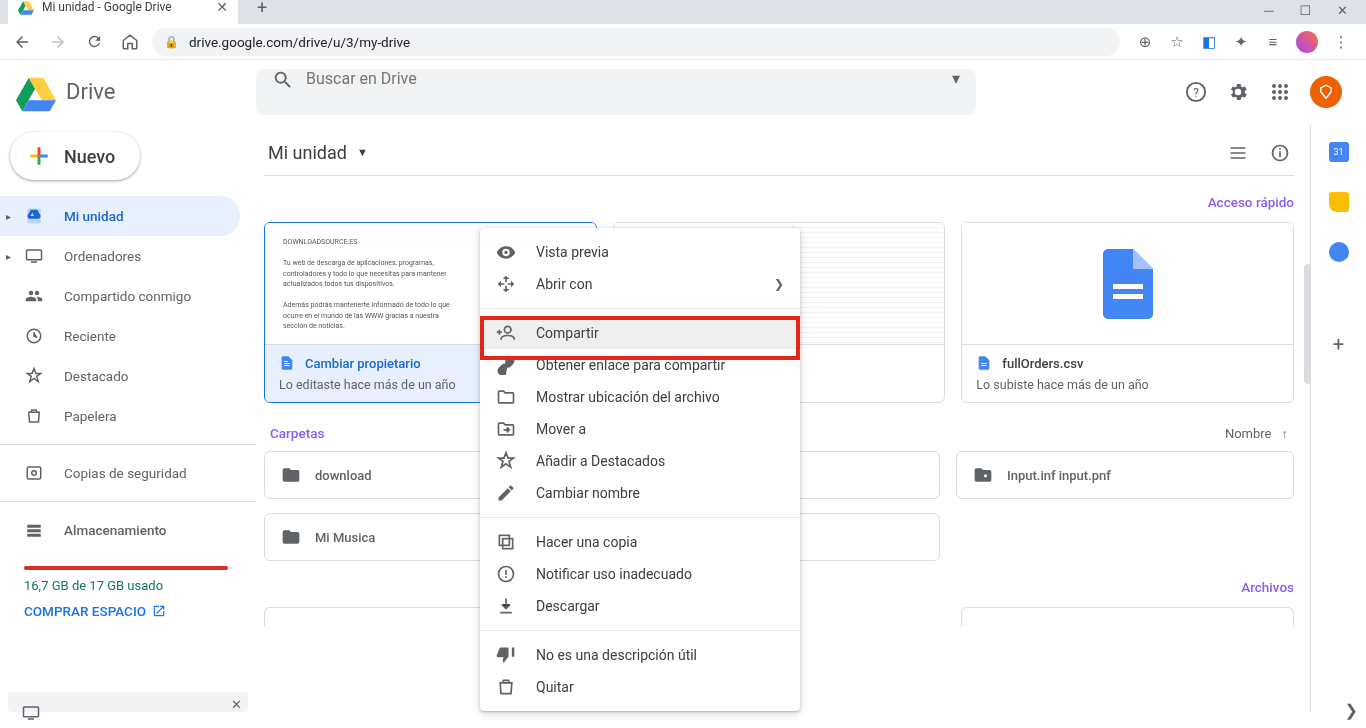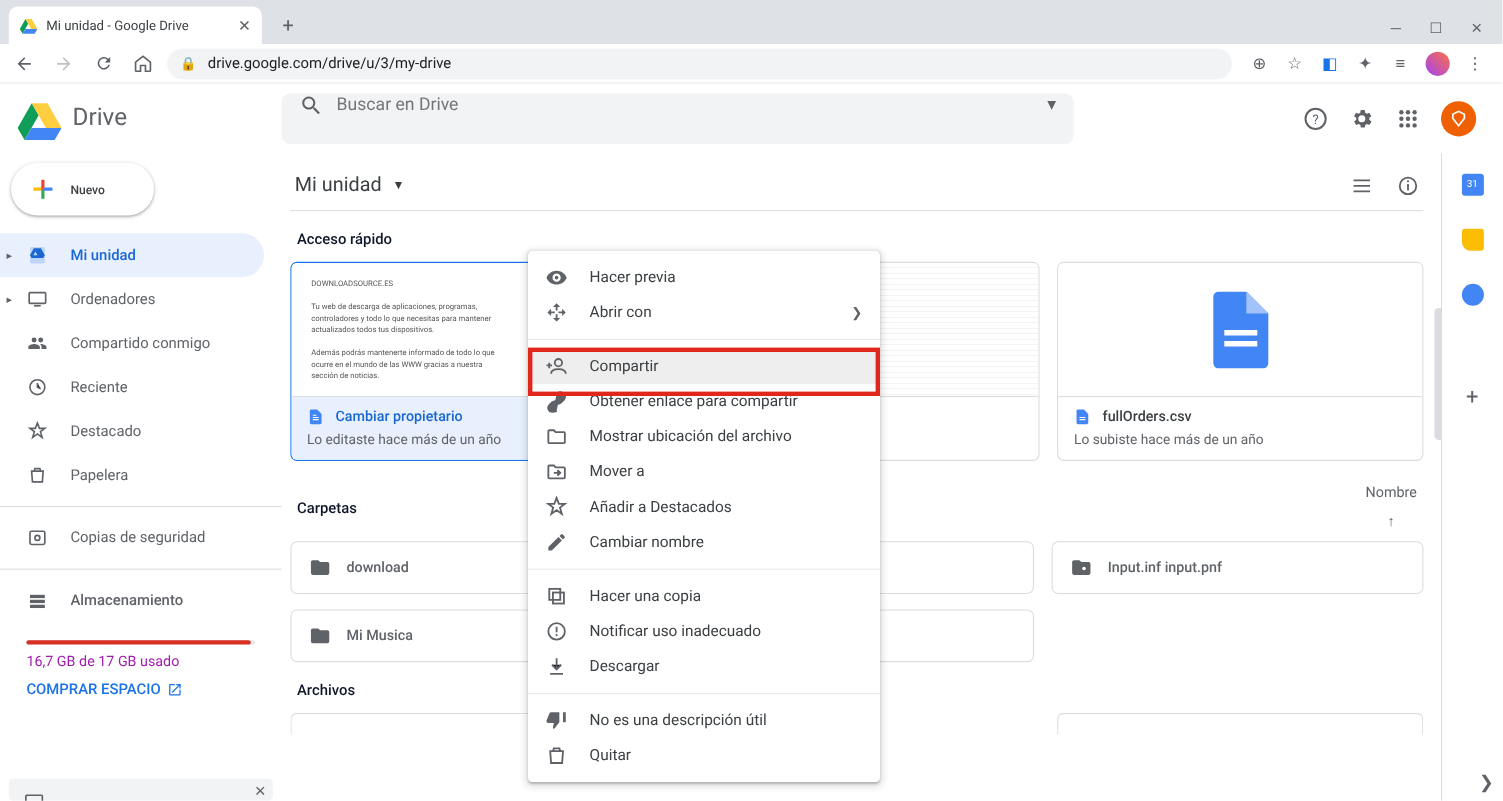--- a/index.html
+++ b/index.html
@@ -1,17 +1,17 @@
 <!DOCTYPE html>
 <html><head>
 <meta charset="utf-8">
 <style>
 *{margin:0;padding:0;box-sizing:border-box;font-family:'Segoe UI',Roboto,Arial,sans-serif;}
 body{width:1366px;height:728px;overflow:hidden;background:#fff;color:#3c4043;}
-.chrome-top{height:40px;background:#dee1e6;display:flex;align-items:flex-end;}
+.chrome-top{height:24px;background:#dee1e6;display:flex;align-items:flex-end;}
 .tab{background:#fff;height:34px;width:230px;border-radius:8px 8px 0 0;display:flex;align-items:center;padding:0 10px;font-size:12px;color:#3c4043;margin-left:8px;}
 .tab .favicon{margin-right:8px;}
 .tab-close{margin-left:auto;color:#5f6368;font-size:14px;}
 .new-tab{width:28px;height:28px;display:flex;align-items:center;justify-content:center;color:#5f6368;font-size:18px;margin-left:10px;margin-bottom:3px;}
 .win-controls{margin-left:auto;display:flex;gap:26px;padding-right:18px;padding-bottom:6px;color:#5f6368;}
 .win-controls span{font-size:13px;}
 .chrome-toolbar{height:36px;background:#fff;border-bottom:1px solid #e8eaed;display:flex;align-items:center;padding:0 8px;gap:8px;}
 .nav-btn{width:28px;height:28px;display:flex;align-items:center;justify-content:center;color:#5f6368;}
 .nav-btn.disabled{color:#bdc1c6;}
 .omnibox{flex:1;height:28px;background:#f1f3f4;border-radius:14px;display:flex;align-items:center;padding:0 12px;font-size:13.5px;color:#202124;gap:10px;}
@@ -23,51 +23,51 @@
 .drive-logo{display:flex;align-items:center;gap:10px;width:240px;}
 .drive-logo span{font-size:22px;color:#5f6368;}
 .search-bar{flex:1;max-width:720px;height:46px;background:#f1f3f4;border-radius:8px;display:flex;align-items:flex-start;padding:0 16px;color:#5f6368;}
 .search-bar input{border:none;background:transparent;outline:none;font-size:16px;flex:1;color:#3c4043;margin-left:12px;}
 .search-bar .dd{margin-left:auto;}
 .header-right{margin-left:auto;display:flex;align-items:center;gap:18px;padding-right:8px;}
 .header-right .hicon{width:24px;height:24px;display:flex;align-items:center;justify-content:center;color:#5f6368;font-size:20px;}
 .avatar-main{width:32px;height:32px;border-radius:50%;background:#ee6002;display:flex;align-items:center;justify-content:center;}
 .body-area{display:flex;height:calc(728px - 40px - 36px - 64px);}
 .sidebar{width:256px;padding-top:8px;position:relative;}
-.new-btn{margin-left:10px;width:130px;height:48px;border-radius:24px;box-shadow:0 1px 2px rgba(60,64,67,.3),0 1px 3px 1px rgba(60,64,67,.15);display:flex;align-items:center;gap:12px;padding-left:16px;font-size:11px;font-weight:500;}
+.new-btn{margin-left:10px;width:130px;height:48px;border-radius:24px;box-shadow:0 1px 2px rgba(60,64,67,.3),0 1px 3px 1px rgba(60,64,67,.15);display:flex;align-items:center;gap:12px;padding-left:16px;font-size:18px;font-weight:500;}
 .nav{margin-top:16px;}
 .nav-item{height:40px;display:flex;align-items:center;padding-left:24px;gap:20px;font-size:13.5px;color:#5f6368;border-radius:0 20px 20px 0;margin-right:16px;position:relative;}
 .nav-item .caret{position:absolute;left:6px;font-size:10px;color:#5f6368;}
 .nav-item.active{background:#e8f0fe;color:#1967d2;font-weight:500;}
 .nav-item .nicon{width:20px;display:flex;justify-content:center;font-size:16px;}
 .divider{height:1px;background:#dadce0;margin:8px 0;}
 .storage{padding:8px 0 0 24px;font-size:13px;}
 .storage-bar{height:4px;background:#e8eaed;border-radius:2px;margin:8px 24px 8px 0;position:relative;}
 .storage-bar .fill{position:absolute;left:0;top:0;height:4px;background:#d93025;border-radius:2px;}
-.storage-used{color:#a21caf;font-size:13px;margin-top:2px;}
+.storage-used{color:#0f766e;font-size:13px;margin-top:2px;}
 .buy{color:#1a73e8;font-size:13.5px;font-weight:500;margin-top:10px;display:flex;align-items:center;gap:6px;}
 .backup-toast{position:absolute;bottom:0;left:8px;right:8px;background:#f1f3f4;border-radius:4px;padding:10px 28px 10px 46px;font-size:12.5px;color:#3c4043;line-height:1.4;}
 .backup-toast .bicon{position:absolute;left:14px;top:12px;color:#5f6368;}
 .backup-toast .close{position:absolute;right:6px;top:4px;color:#5f6368;font-size:13px;}
 .main{flex:1;padding:12px 16px 0 8px;overflow:hidden;position:relative;}
 .path{display:flex;align-items:center;font-size:18px;color:#3c4043;padding:6px 4px 12px;border-bottom:1px solid #dadce0;gap:6px;}
 .path .caret-d{font-size:11px;margin-left:4px;}
 .path .view-icons{margin-left:auto;display:flex;gap:22px;color:#5f6368;}
-.section-label{font-size:13.5px;color:#0f172a;font-weight:500;margin:18px 0 12px 6px;}
+.section-label{font-size:13.5px;color:#8b5cf6;font-weight:500;margin:18px 0 12px 6px;text-align:right;}
 .qa-row{display:flex;gap:16px;}
 .qa-card{flex:1;border:1px solid #dadce0;border-radius:6px;overflow:hidden;background:#fff;}
 .qa-card .thumb{height:122px;background:#fff;border-bottom:1px solid #dadce0;}
 .qa-card.selected{border-color:#1a73e8;}
 .qa-card.selected .info{background:#e8f0fe;}
 .qa-card .info{padding:10px 14px;}
 .qa-card .ftitle{font-size:13px;color:#3c4043;display:flex;align-items:center;gap:10px;font-weight:500;}
 .qa-card.selected .ftitle{color:#1967d2;}
 .qa-card .fsub{font-size:12.5px;color:#5f6368;margin-top:6px;}
 .sort-row{display:flex;align-items:center;margin:22px 6px 10px;}
-.sort-row .name{margin-left:auto;font-size:13px;color:#5f6368;display:flex;align-items:center;gap:10px;flex-direction:column;}
+.sort-row .name{margin-left:auto;font-size:13px;color:#5f6368;display:flex;align-items:center;gap:10px;}
 .folder-row{display:flex;gap:16px;margin-bottom:14px;}
 .folder-card{flex:1;border:1px solid #dadce0;border-radius:6px;height:48px;display:flex;align-items:center;padding:0 16px;gap:14px;font-size:13px;font-weight:500;color:#5f6368;}
 .side-rail{width:56px;border-left:1px solid #dadce0;display:flex;flex-direction:column;align-items:center;padding-top:18px;gap:30px;}
 .rail-icon{width:20px;height:20px;border-radius:3px;}
 .rail-plus{font-size:20px;color:#5f6368;margin-top:40px;}
 .rail-expand{position:absolute;bottom:8px;right:8px;color:#5f6368;}
 
 
 .ctx-menu{position:absolute;left:480px;top:228px;width:320px;background:#fff;border-radius:4px;box-shadow:0 2px 6px 2px rgba(60,64,67,.15),0 1px 2px rgba(60,64,67,.3);padding:8px 0;z-index:100;}
 .ctx-item{height:32px;display:flex;align-items:center;padding:0 16px;gap:20px;font-size:14px;color:#3c4043;}
@@ -430,21 +430,21 @@
 </div>
 
 <div class="ctx-menu">
   <div class="ctx-item">
       <span class="cicon">
         <svg width="20" height="20" viewBox="0 0 24 24">
           <path fill="#5f6368" d="M12 5C7 5 2.7 8.1 1 12.5 2.7 16.9 7 20 12 20s9.3-3.1 11-7.5C21.3 8.1 17 5 12 5zm0 12a4.5 4.5 0 1 1 0-9 4.5 4.5 0 0 1 0 9z"></path>
           <circle cx="12" cy="12.5" r="2" fill="#5f6368"></circle>
         </svg>
       </span>
-      <span>Hacer previa</span>
+      <span>Vista previa</span>
     </div>
   <div class="ctx-item">
       <span class="cicon">
         <svg width="20" height="20" viewBox="0 0 24 24">
           <path fill="#5f6368" d="M12 2l4 4h-3v4h-2V6H8zM2 12l4-4v3h4v2H6v3zM22 12l-4 4v-3h-4v-2h4V8zM12 22l-4-4h3v-4h2v4h3z"></path>
         </svg>
       </span>
       <span>Abrir con</span>
       <span class="chev">❯</span>
     </div>

